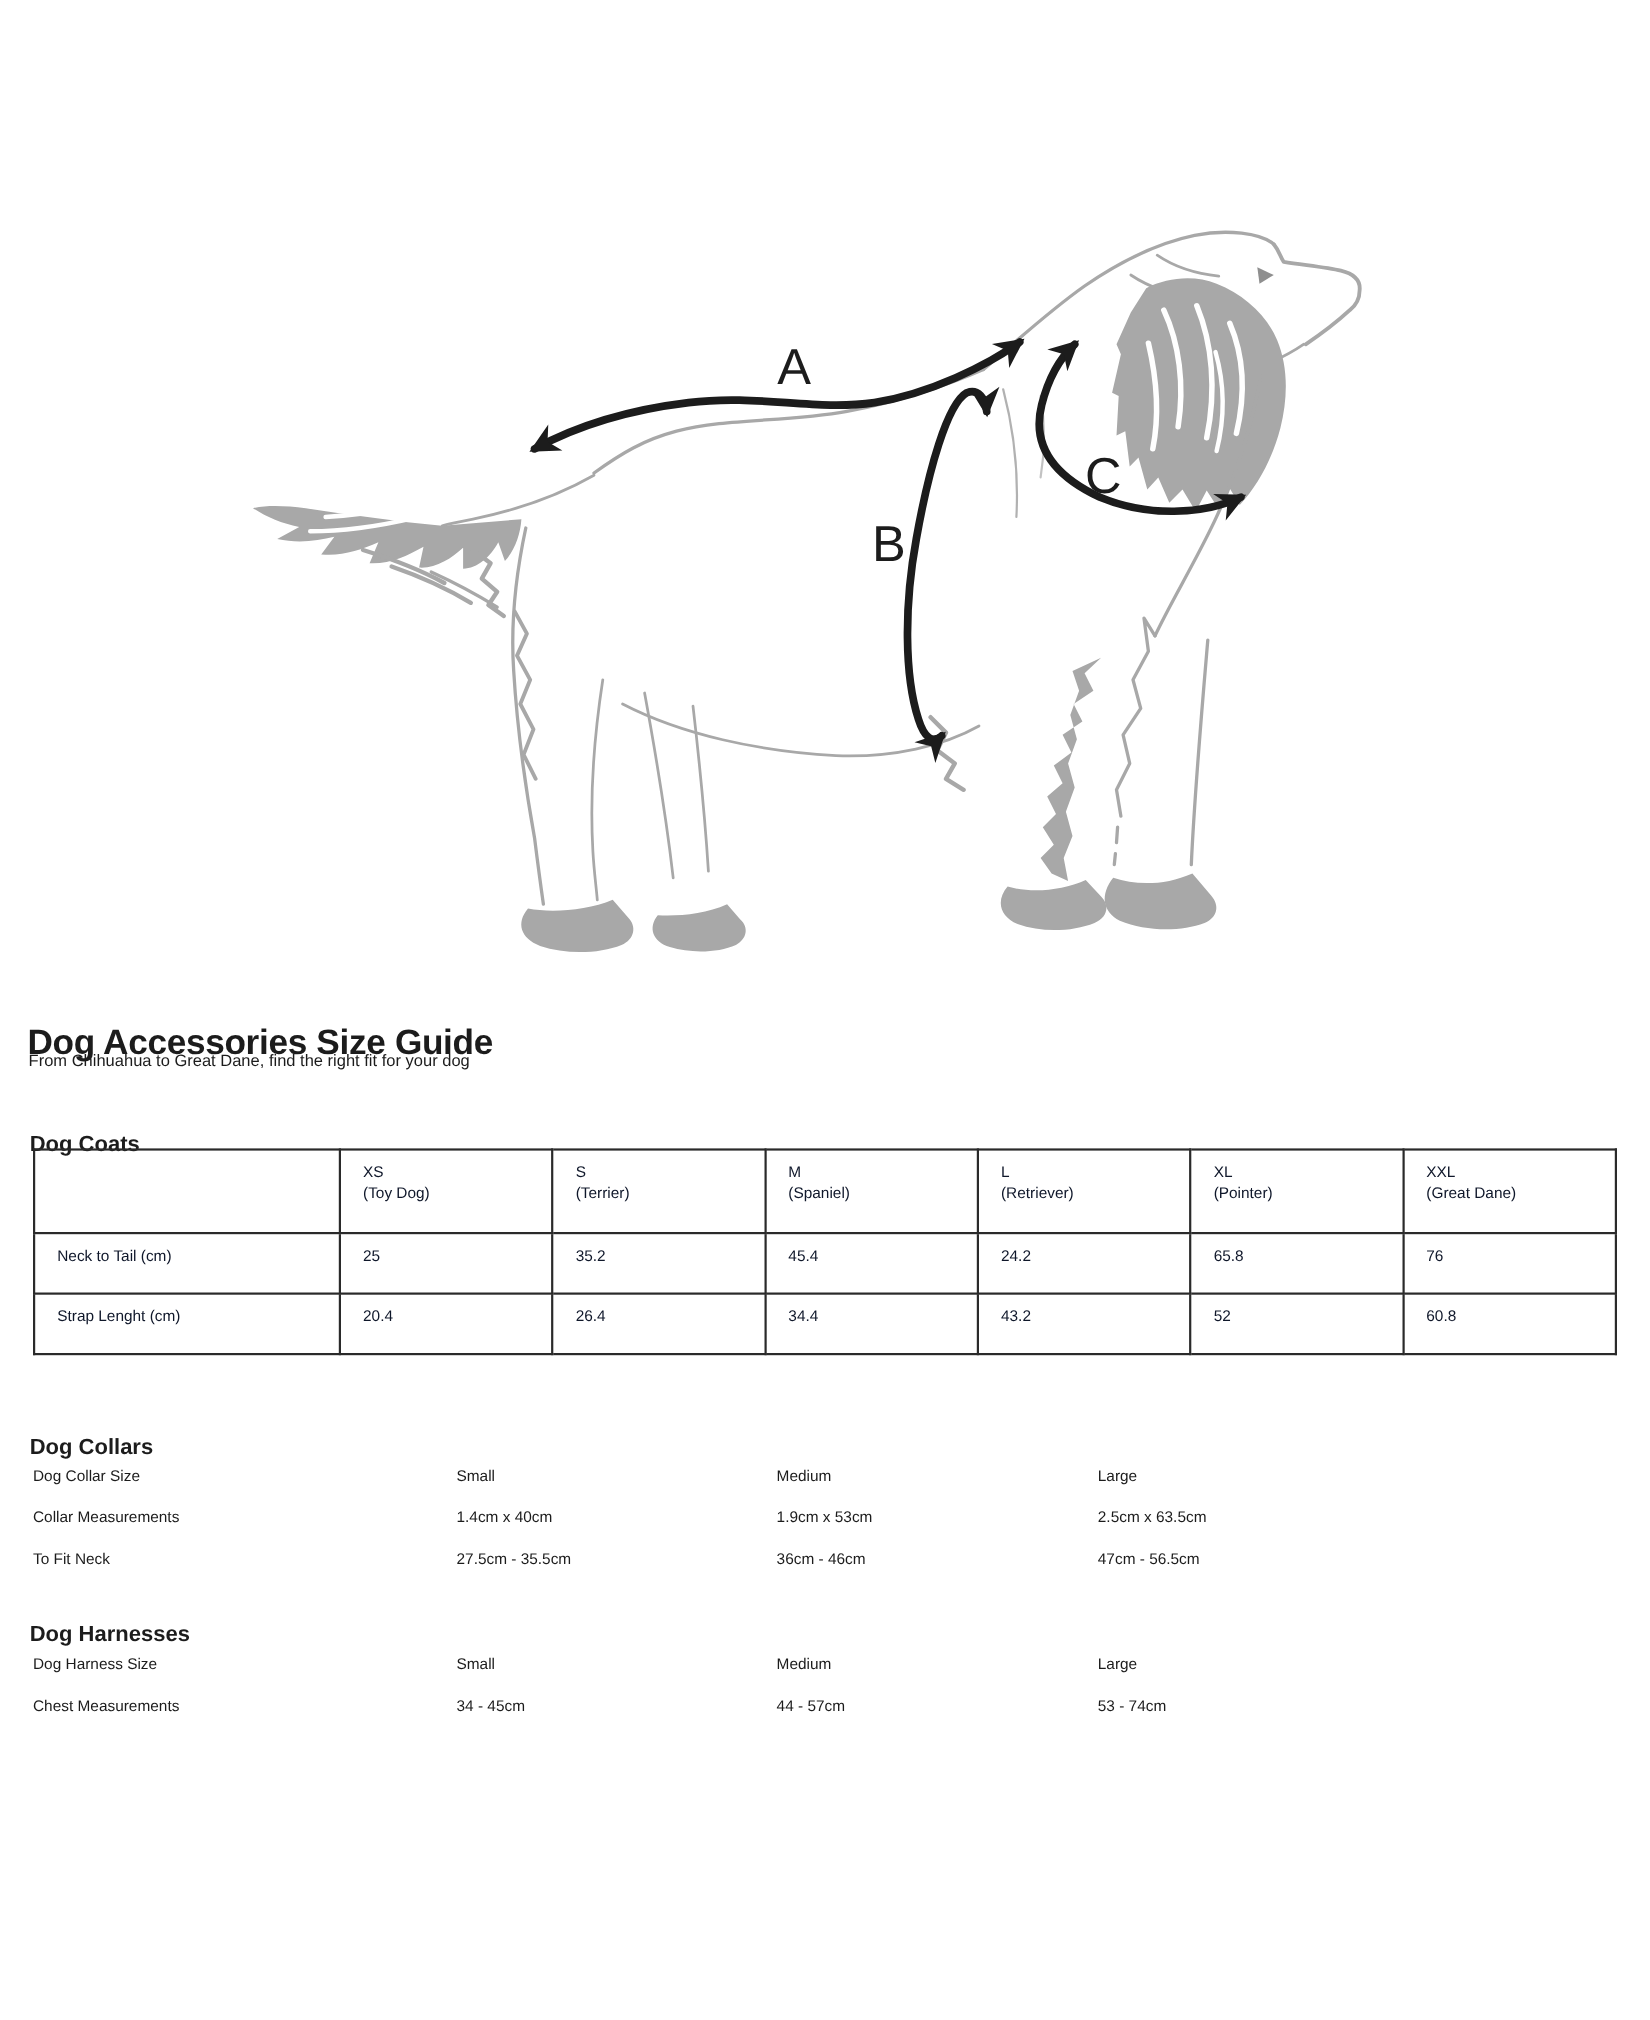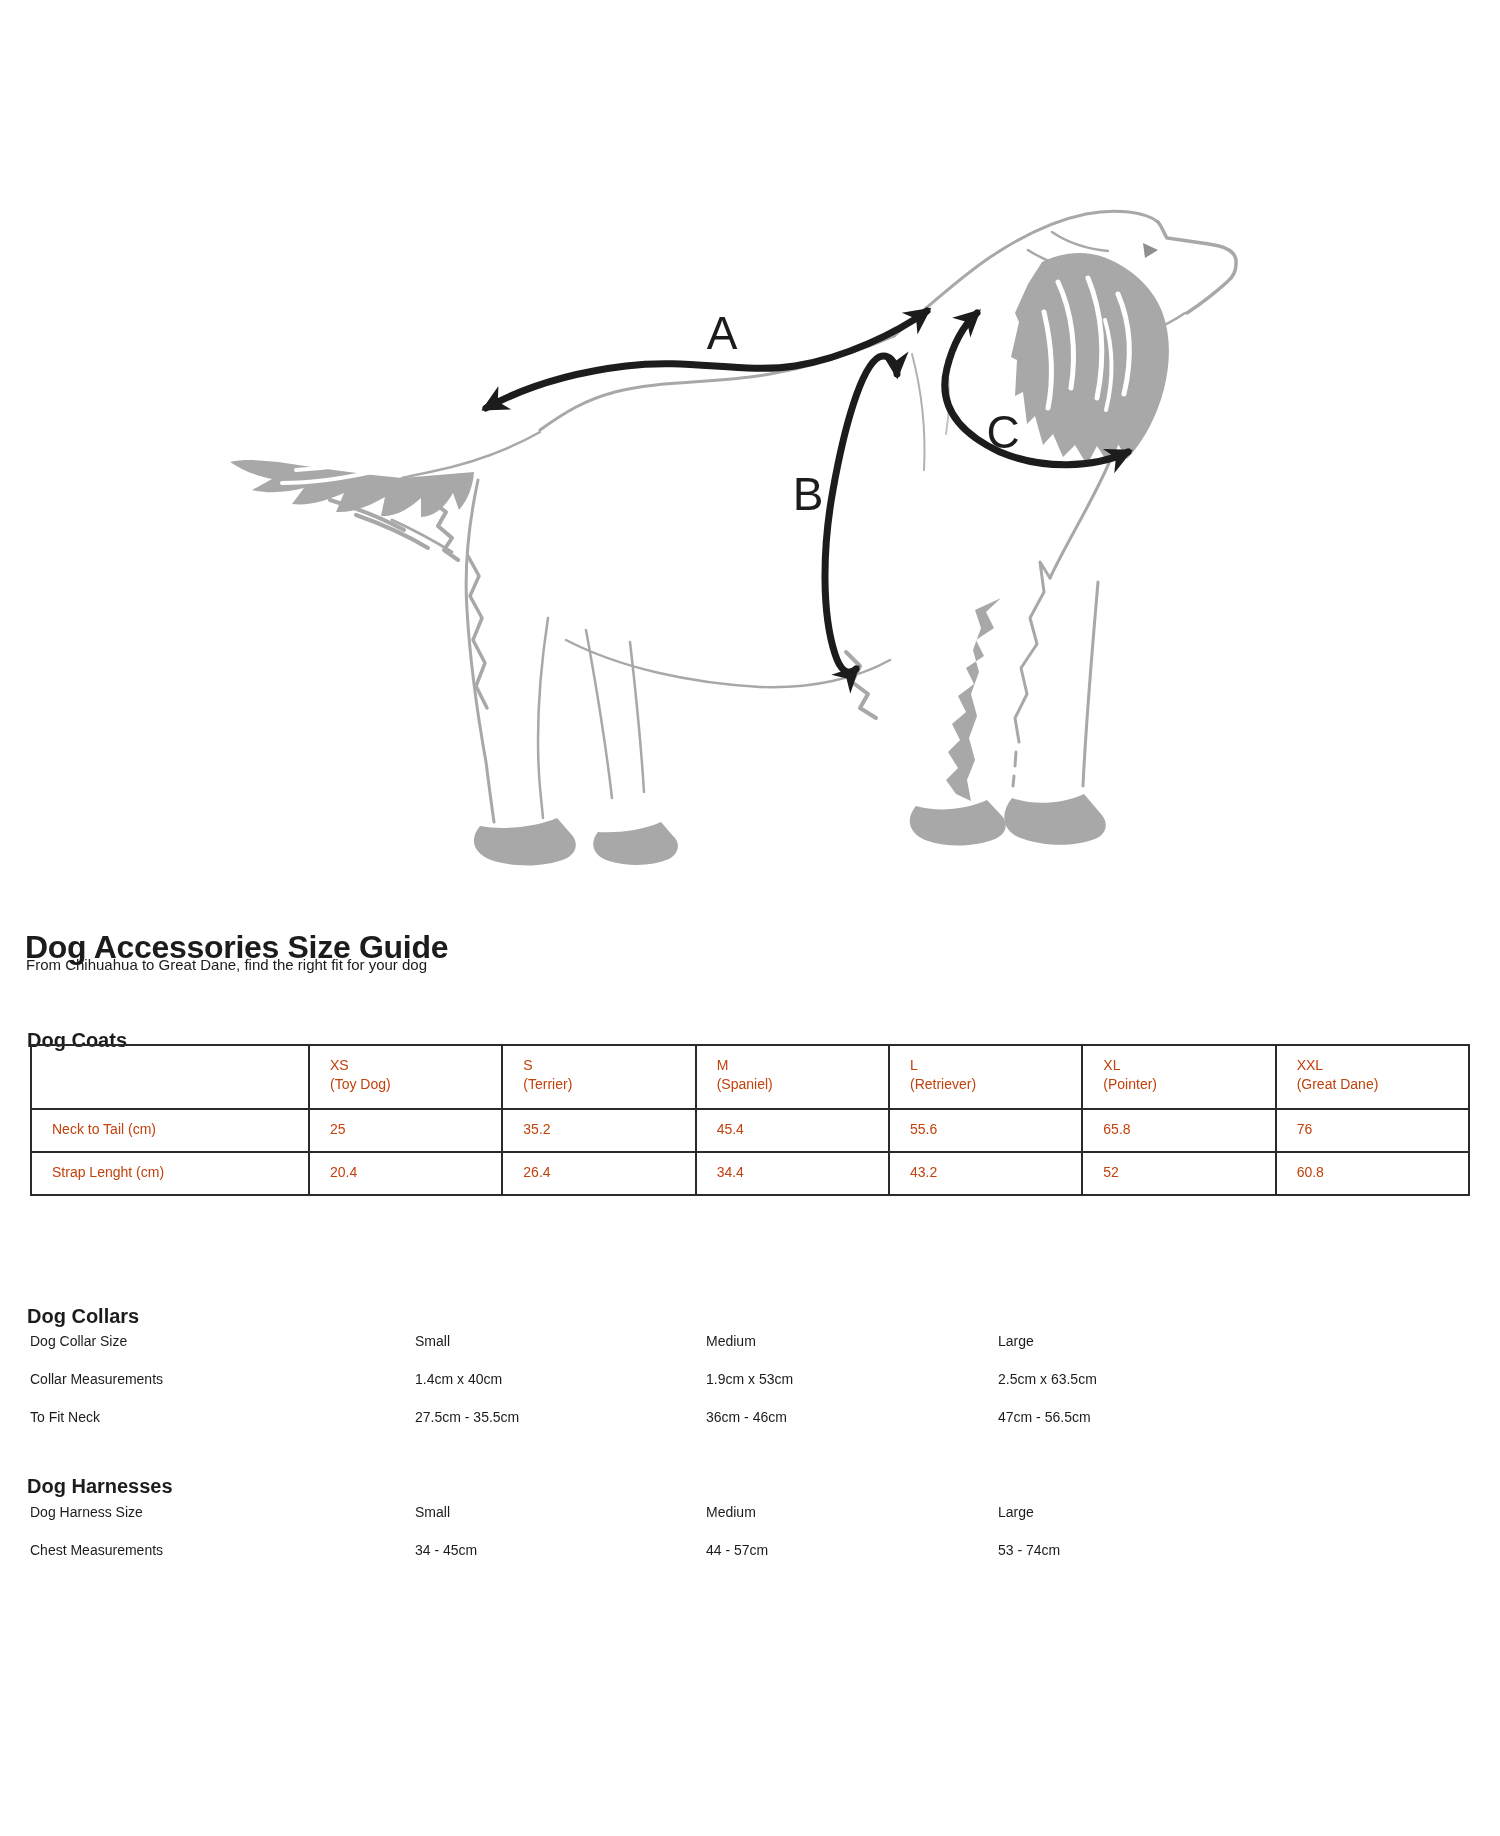--- a/index.html
+++ b/index.html
@@ -12,22 +12,22 @@
   .subtitle{position:absolute;left:26px;top:956px;font-size:15px;font-weight:400;}
   .sec{position:absolute;left:27px;font-size:20px;font-weight:700;}
   .sec-coats{top:1012px;}
   .sec-collars{top:1288px;}
   .sec-harnesses{top:1458px;}
   table.coats{
     position:absolute;top:1044px;left:30px;width:1440px;
     border-collapse:collapse;table-layout:fixed;
   }
   table.coats th, table.coats td{
-    border:2px solid #2a2a2a;padding:0 6px 4px 20px;font-size:14px;font-weight:400;
-    text-align:left;vertical-align:middle;color:#c2410c;
+    border:2px solid #2a2a2a;padding:0 6px 16px 20px;font-size:14px;font-weight:400;
+    text-align:left;vertical-align:middle;color:#0f172a;
   }
   table.coats th{height:58px;}
   table.coats td{height:37px;}
   .col-label{width:278px;}
   th .sz, th .br{line-height:19px;}
   .kvrow{position:absolute;left:0;width:1236px;height:18px;font-size:14px;}
   .kvrow span{position:absolute;white-space:nowrap;top:0;}
   .kl{left:30px;} .v1{left:415px;} .v2{left:706px;} .v3{left:998px;}
   .r-collar-0{top:1333px;} .r-collar-1{top:1371px;} .r-collar-2{top:1409px;}
   .r-harness-0{top:1504px;} .r-harness-1{top:1542px;}
@@ -166,21 +166,21 @@
           <div class="br">(Great Dane)</div>
         </th>
     </tr>
   </thead>
   <tbody>
     <tr>
       <td>Neck to Tail (cm)</td>
       <td>25</td>
       <td>35.2</td>
       <td>45.4</td>
-      <td>55.6</td>
+      <td>24.2</td>
       <td>65.8</td>
       <td>76</td>
     </tr>
     <tr>
       <td>Strap Lenght (cm)</td>
       <td>20.4</td>
       <td>26.4</td>
       <td>34.4</td>
       <td>43.2</td>
       <td>52</td>

